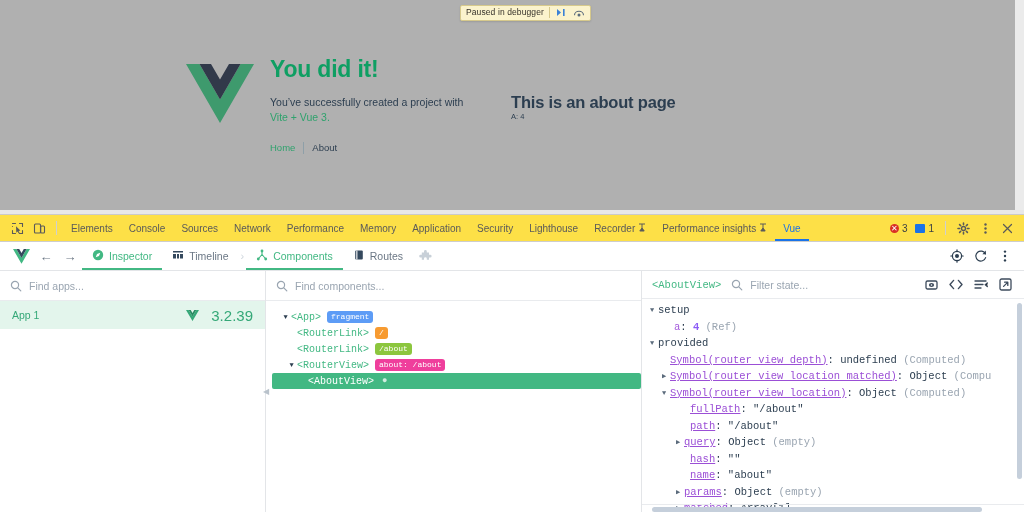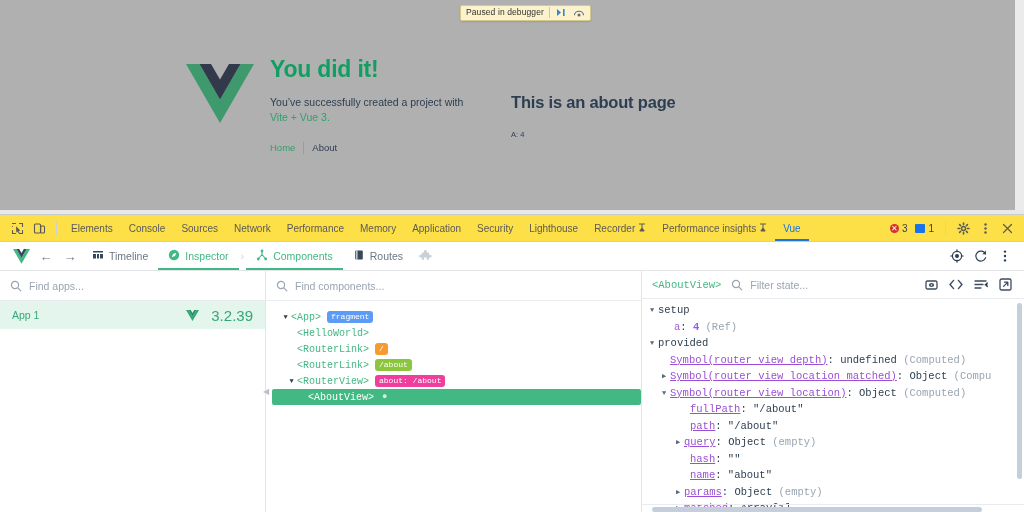--- a/index.html
+++ b/index.html
@@ -42,21 +42,21 @@
     margin:12px 0 0 0;font-size:10.5px;line-height:15px;color:#2c3e50;
   }
   .hero p .lnk{color:#2fa26d;}
   .hero .nav{margin-top:17px;font-size:9.5px;line-height:12px;display:flex;align-items:center;gap:8px;}
   .hero .nav a{color:#2fa26d;text-decoration:none;font-weight:normal;}
   .hero .nav a.current{color:#2c3e50;}
   .hero .nav .divider{width:1px;height:12px;background:#8e9fa8;}
 
   .about{position:absolute;left:511px;top:92px;}
   .about h2{margin:0;font-size:16.5px;line-height:20px;font-weight:bold;color:#2c3e50;letter-spacing:-.2px;}
-  .about .a-val{margin-top:18px;font-size:7.5px;line-height:10px;color:#2c3e50;}
+  .about .a-val{margin-top:0;font-size:7.5px;line-height:10px;color:#2c3e50;}
 
   
   .devtools{
     position:absolute;left:0;top:214px;width:1024px;height:298px;
     background:#ffffff;
     border-top:1px solid #cacaca;
   }
   .dt-tabbar{
     height:26px;display:flex;align-items:center;
     background:#fde047;border-bottom:1px solid #cdcdcd;
@@ -327,40 +327,40 @@
     <div class="vue-toolbar">
       <span class="vt-logo">
         <svg width="17" height="15" viewBox="0 0 17 15">
             <path d="M0 0 L8.5 14.8 L17 0 L13.6 0 L8.5 8.9 L3.4 0 Z" fill="#42b883"></path>
             <path d="M3.4 0 L8.5 8.9 L13.6 0 L10.8 0 L8.5 4 L6.2 0 Z" fill="#35495e"></path>
           </svg>
       </span>
       <span class="vt-nav">←</span>
       <span class="vt-nav">→</span>
 
+      <div class="vt-tab active">
+        <span class="pre-icon">
+          <svg width="12" height="12" viewBox="0 0 12 12">
+              <circle cx="6" cy="6" r="5.2" fill="#42b883"></circle>
+              <path d="M8.3 3.7L5 5l-1.3 3.3L7 7z" fill="#fff"></path>
+            </svg>
+        </span>
+        <span>Inspector</span>
+      </div>
+
       <div class="vt-tab">
         <span class="pre-icon">
           <svg width="12" height="12" viewBox="0 0 12 12">
               <rect x="1" y="2" width="10" height="1.5" fill="#35495e"></rect>
               <rect x="1" y="5" width="3" height="4.5" fill="#35495e"></rect>
               <rect x="5" y="5" width="2" height="4.5" fill="#35495e"></rect>
               <rect x="8" y="5" width="3" height="4.5" fill="#35495e"></rect>
             </svg>
         </span>
         <span>Timeline</span>
-      </div>
-
-      <div class="vt-tab active">
-        <span class="pre-icon">
-          <svg width="12" height="12" viewBox="0 0 12 12">
-              <circle cx="6" cy="6" r="5.2" fill="#42b883"></circle>
-              <path d="M8.3 3.7L5 5l-1.3 3.3L7 7z" fill="#fff"></path>
-            </svg>
-        </span>
-        <span>Inspector</span>
       </div>
 
       <span class="vt-chev">›</span>
 
       <div class="vt-tab active">
         <span class="pre-icon">
           <svg width="12" height="12" viewBox="0 0 12 12">
               <path d="M6 2.5v3M6 5.5L2.6 9.5M6 5.5L9.4 9.5" stroke="#42b883" stroke-width="1.1" fill="none"></path>
               <circle cx="6" cy="2" r="1.4" fill="#42b883"></circle>
               <circle cx="2.3" cy="10" r="1.4" fill="#42b883"></circle>
@@ -448,23 +448,20 @@
               </svg>
           </span>
           <span class="s-ph">Find components...</span>
         </div>
 
         <div class="tree">
           <div class="tnode" style="padding-left:0px">
             <span class="arrow">▼</span>
             <span class="tag">&lt;App&gt;</span>
             <span class="badge fragment">fragment</span>
-          </div>
-          <div class="tnode" style="padding-left:17px">
-            <span class="tag">&lt;HelloWorld&gt;</span>
           </div>
           <div class="tnode" style="padding-left:17px">
             <span class="tag">&lt;RouterLink&gt;</span>
             <span class="badge orange">/</span>
           </div>
           <div class="tnode" style="padding-left:17px">
             <span class="tag">&lt;RouterLink&gt;</span>
             <span class="badge green">/about</span>
           </div>
           <div class="tnode" style="padding-left:6px">

